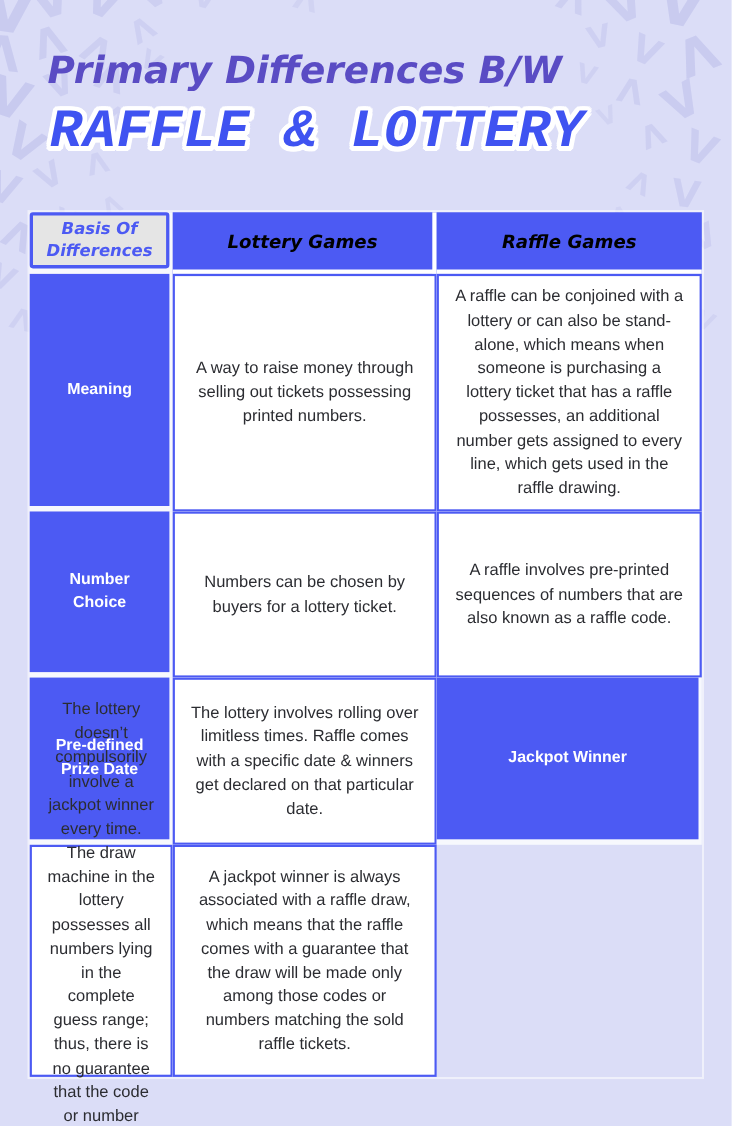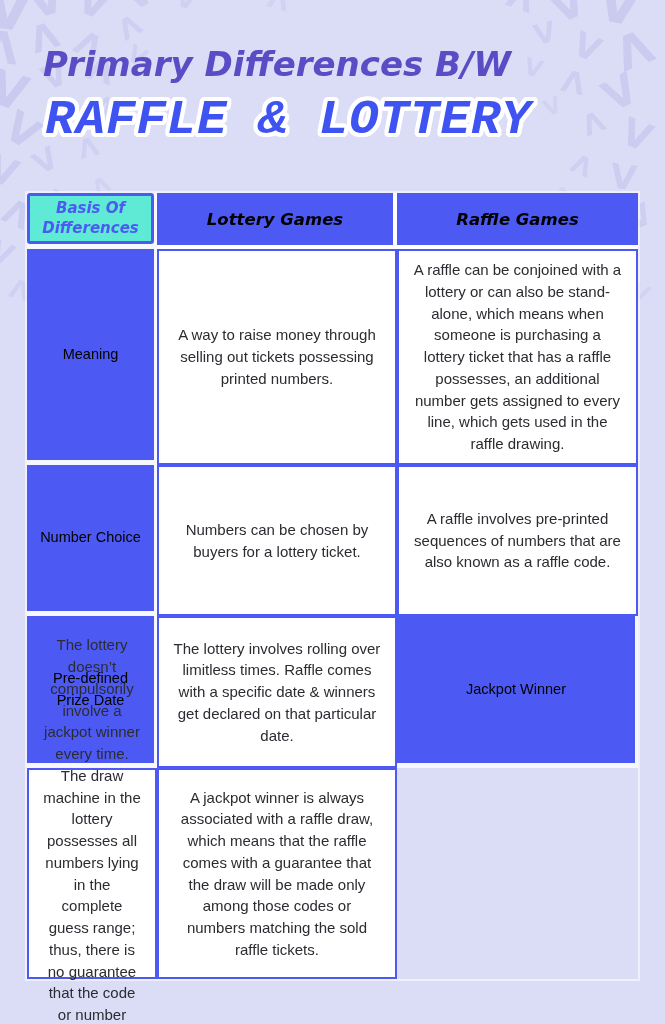--- a/index.html
+++ b/index.html
@@ -47,26 +47,26 @@
     grid-template-columns:130px 240px 241px;
     grid-template-rows:56px 216px 151px 152px 211px;
     box-shadow:0 0 0 2px rgba(255,255,255,.55);
   }
   .cell{box-sizing:border-box;display:flex;align-items:center;justify-content:center;text-align:center;}
   
   .lc-outer{
     box-sizing:border-box;padding:0 3px 5px 0;background:#f7f8fd;
   }
   .lc-inner{
-    width:100%;height:100%;background:var(--blue);color:#000000;
+    width:100%;height:100%;background:var(--blue);color:#ffffff;
     display:flex;align-items:center;justify-content:center;text-align:center;
-    font-weight:normal;font-size:14.5px;line-height:1.45;padding:18px 10px;box-sizing:border-box;
+    font-weight:bold;font-size:14.5px;line-height:1.45;padding:18px 10px;box-sizing:border-box;
   }
   .lh-inner{
-    width:100%;height:100%;background:#5eead4;color:var(--blue);
+    width:100%;height:100%;background:#e5e5e5;color:var(--blue);
     border:3px solid var(--blue);border-radius:3px;
     display:flex;align-items:center;justify-content:center;text-align:center;
     font-family:"DejaVu Sans", sans-serif;font-style:italic;font-weight:bold;
     font-size:15px;line-height:1.3;box-sizing:border-box;padding:2px 6px;
   }
   
   .chead{
     background:var(--blue);color:#000000;
     font-family:"DejaVu Sans", sans-serif;font-style:italic;font-weight:bold;
     font-size:16.5px;border-bottom:4px solid #fff;

